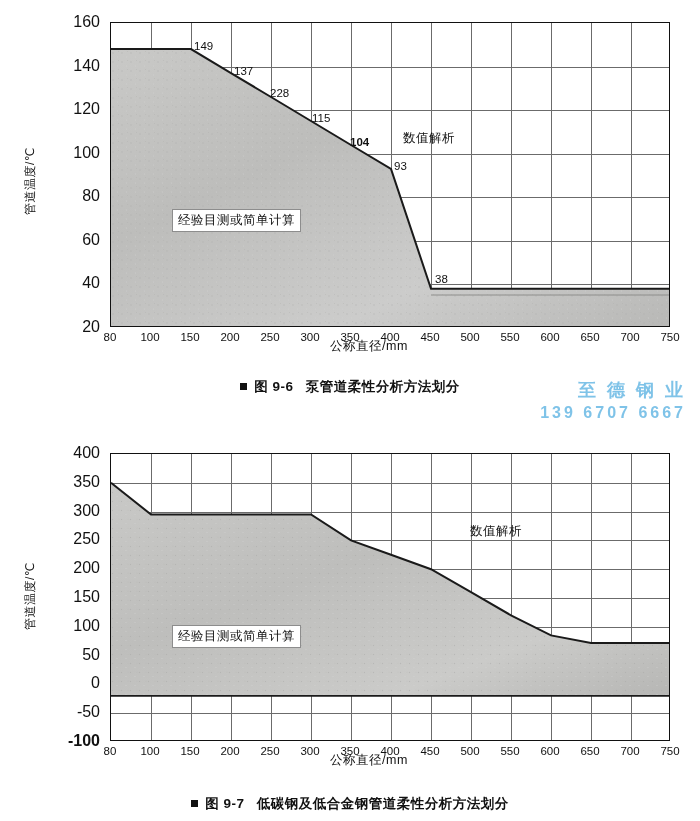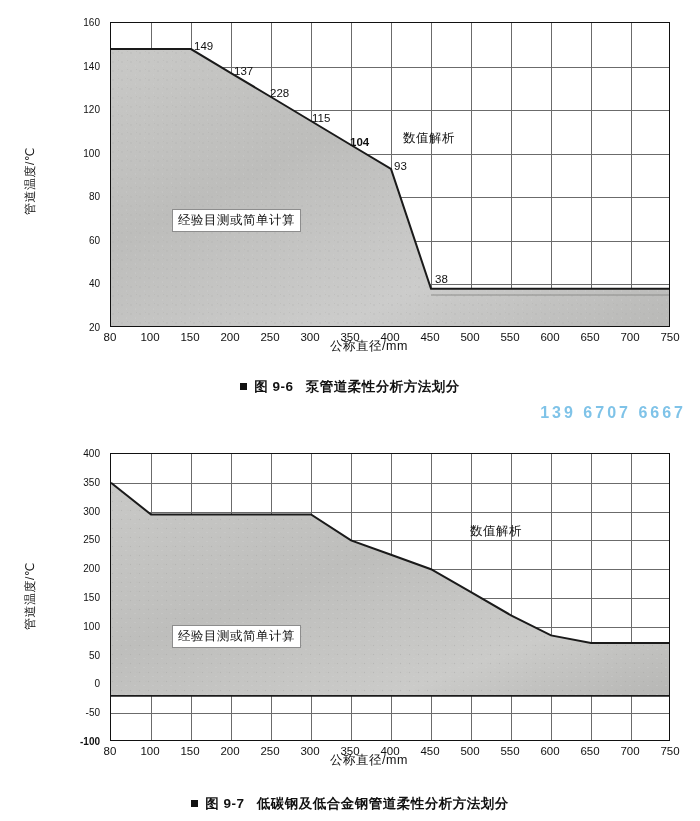--- a/index.html
+++ b/index.html
@@ -43,21 +43,21 @@
   #fig2 .ylabel{left:22px;top:215px;}
 
   .xlabel{
     position:absolute;font-size:12.5px;color:#111;white-space:nowrap;
     letter-spacing:0.5px;
   }
   #fig1 .xlabel{left:330px;top:338px;}
   #fig2 .xlabel{left:330px;top:337px;}
 
   .ytick{
-    position:absolute;right:0;font-size:10px;color:#111;
+    position:absolute;right:0;font-size:16px;color:#111;
     text-align:right;transform:translateY(-50%);
     width:34px;
   }
   .xtick{
     position:absolute;font-size:11.5px;color:#111;
     text-align:center;transform:translateX(-50%);
     width:34px;
   }
   .datalabel{
     position:absolute;font-size:11.5px;color:#111;white-space:nowrap;
@@ -180,20 +180,21 @@
     <div class="datalabel" style="left:325px;top:251px;">38</div>
 
     <div class="region-label" style="left:62px;top:187px;">经验目测或简单计算</div>
     <div class="region-label plain" style="left:293px;top:108px;">数值解析</div>
   </div>
 
   <div class="caption">
     <span class="sq"></span><span class="num">图 9-6</span><span>泵管道柔性分析方法划分</span>
   </div>
 
+  <div class="watermark" id="wm-line1" style="color: rgb(127, 195, 232);">至 德 钢 业</div>
   <div class="watermark" id="wm-line2" style="color: rgb(127, 195, 232);">139 6707 6667</div>
 </div>
 
 <div class="figure" id="fig2">
 
   <div class="ylabel">管道温度/℃</div>
   <div class="xlabel">公称直径/mm</div>
 
   <div class="ytick" style="left:66px;top:38px;">400</div>
   <div class="ytick" style="left:66px;top:66.8px;">350</div>

